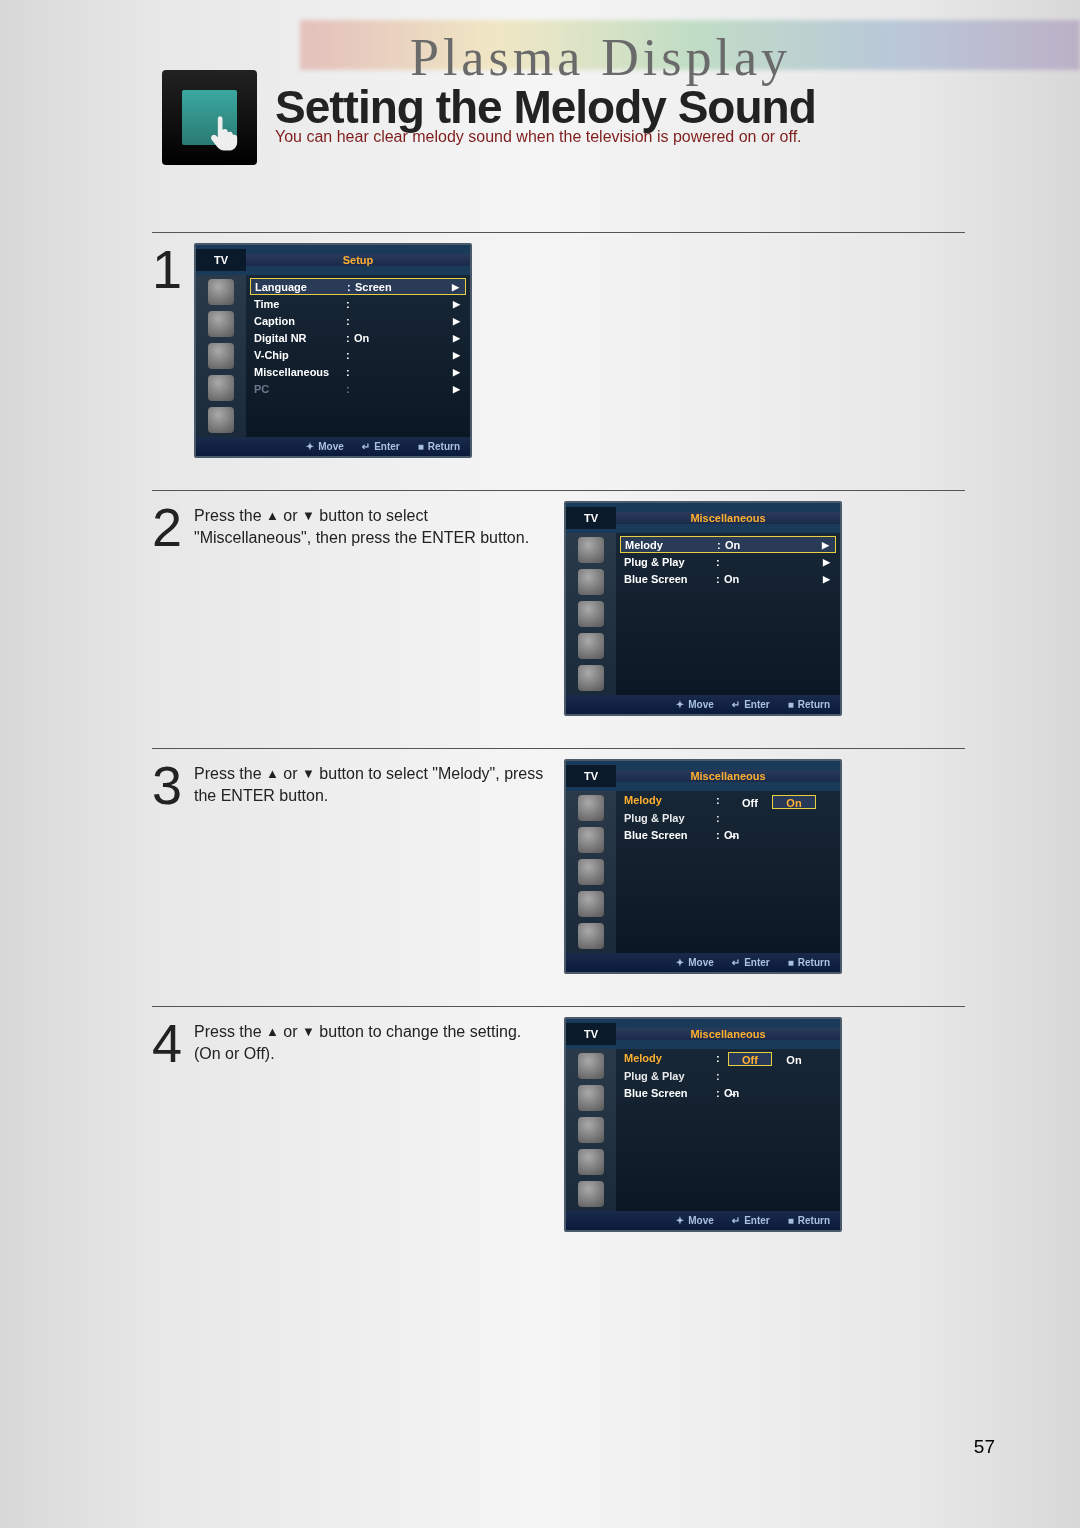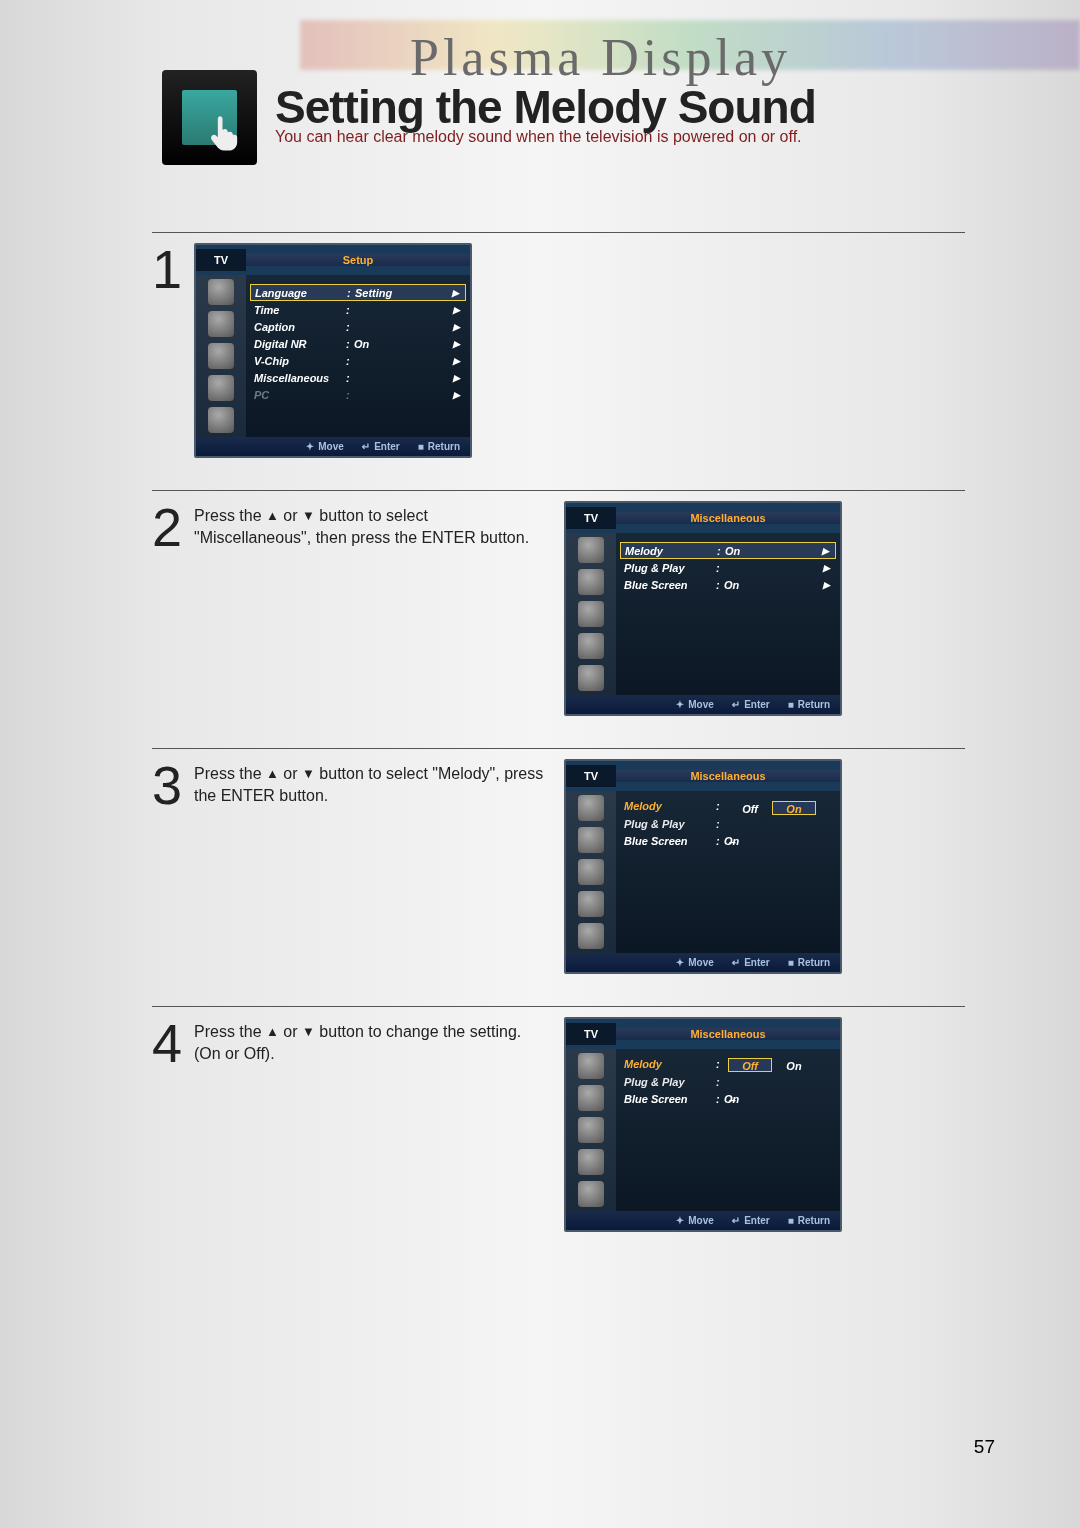--- a/index.html
+++ b/index.html
@@ -132,22 +132,21 @@
     padding: 4px 0;
     gap: 6px;
   }
   .side-ic {
     width: 26px; height: 26px;
     border-radius: 4px;
     background: radial-gradient(circle at 40% 30%, #aaa, #555);
   }
   .osd-rows {
     flex: 1;
-    padding: 9px 4px;
-    font-style: italic;
+    padding: 3px 4px;
   }
   .osd-row {
     display: flex;
     height: 17px;
     align-items: center;
     padding: 0 4px;
     color: #fff;
     position: relative;
   }
   .osd-row.highlight {
@@ -224,21 +223,21 @@
             <div class="side-ic"></div>
             <div class="side-ic"></div>
             <div class="side-ic"></div>
             <div class="side-ic"></div>
             <div class="side-ic"></div>
           </div>
           <div class="osd-rows">
             <div class="osd-row highlight">
               <span class="label">Language</span>
               <span class="sep">:</span>
-              <span class="value">Setting</span>
+              <span class="value">Screen</span>
               <span class="tri">▶</span>
             </div>
             <div class="osd-row">
               <span class="label">Time</span>
               <span class="sep">:</span>
               <span class="value"></span>
               <span class="tri">▶</span>
             </div>
             <div class="osd-row">
               <span class="label">Caption</span>

